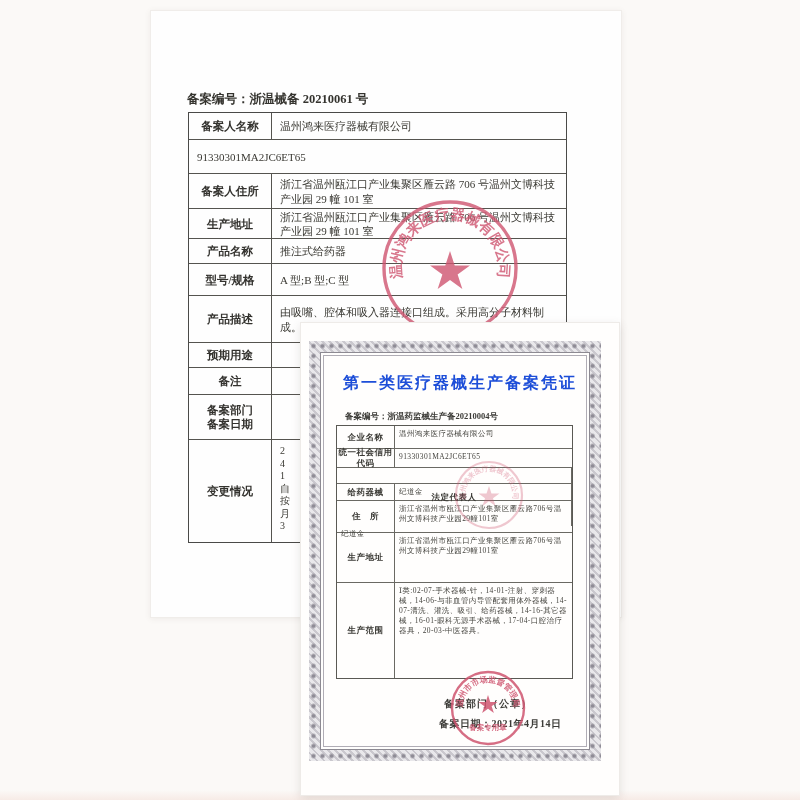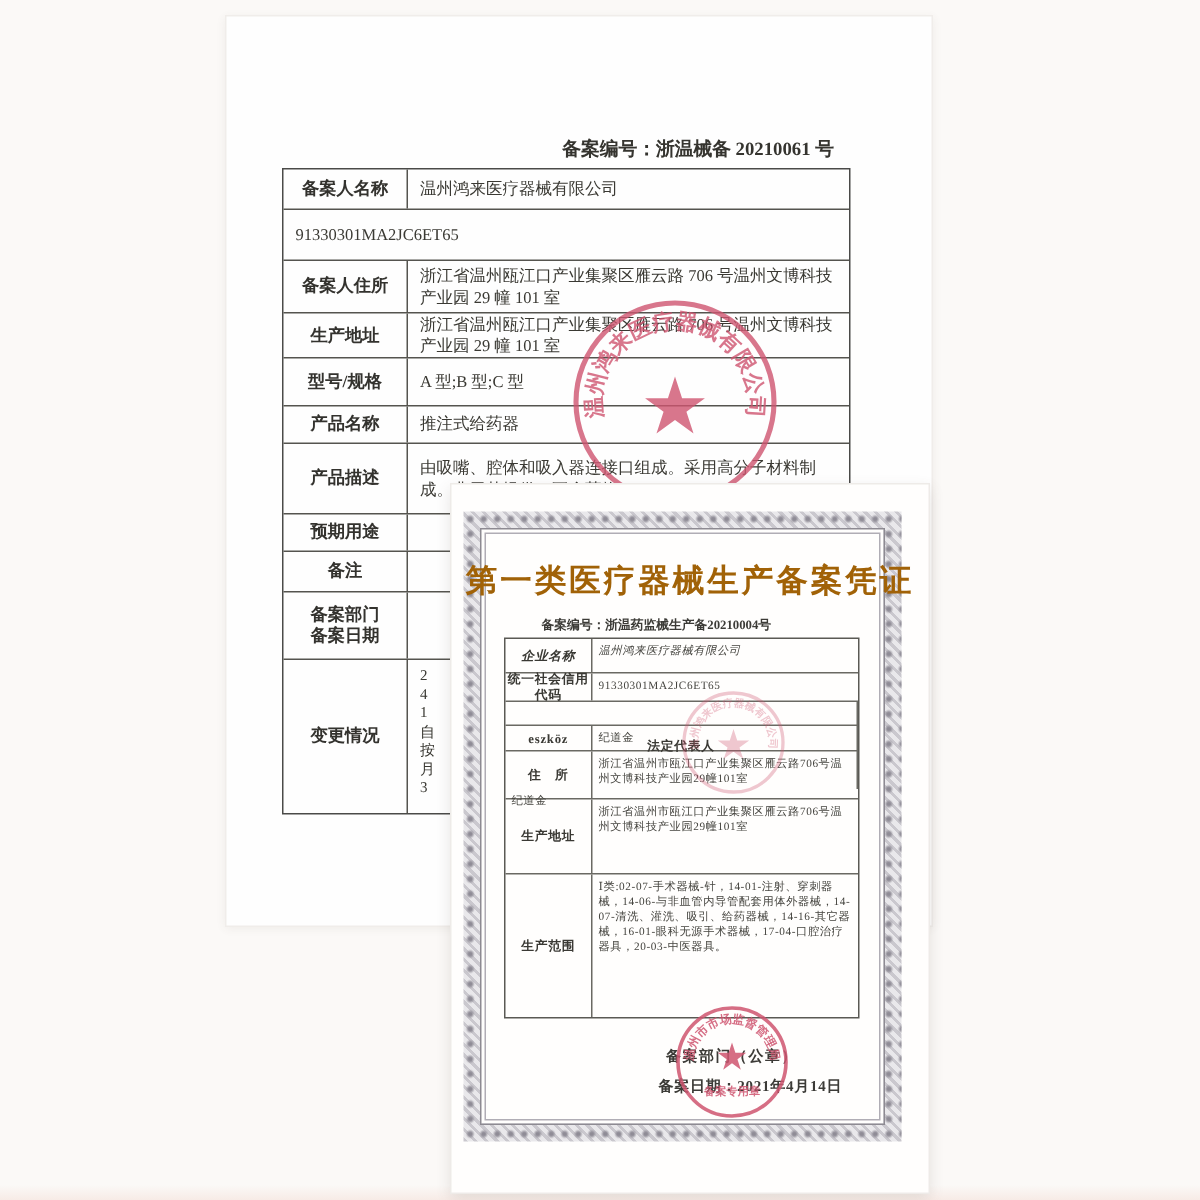--- a/index.html
+++ b/index.html
@@ -7,21 +7,21 @@
           font-family:"Liberation Serif","DejaVu Serif",serif;color:#3b3b3b;}
   #canvas:after{content:"";position:absolute;left:0;bottom:0;width:800px;height:10px;
           background:linear-gradient(#fbf9f7,#f7ebe6);pointer-events:none;}
 
   
   .page1{position:absolute;left:150px;top:10px;width:470px;height:606px;background:#fefefe;
          border:1px solid #f0edea;box-shadow:0 1px 6px rgba(90,80,70,.08);}
   .title-overlay{position:absolute;left:0;top:44px;width:742px;text-align:center;
          font-family:"Liberation Sans","DejaVu Sans",sans-serif;font-size:21px;font-weight:400;
          color:#8b9199;letter-spacing:.2px;z-index:30;}
-  .regno1{position:absolute;left:187px;top:91px;width:369px;text-align:right;
+  .regno1{position:absolute;left:187px;top:91px;width:369px;text-align:left;
          font-size:12.5px;font-weight:700;color:#35342f;z-index:2;}
 
   .t1{position:absolute;left:188px;top:112px;width:379px;border:1.5px solid #4a4a48;
       box-sizing:border-box;z-index:2;background:transparent;}
   .t1 .trow{display:flex;box-sizing:border-box;}
   .t1 .trow + .trow{border-top:1px solid #55544f;}
   .t1 .tlabel{flex:0 0 83px;display:flex;align-items:center;justify-content:center;text-align:center;
       font-size:11.5px;font-weight:600;color:#33322e;border-right:1px solid #55544f;
       line-height:14px;white-space:pre-line;padding:1px 2px;box-sizing:border-box;}
   .t1 .tvalue{flex:1;font-size:11px;color:#3a3933;line-height:14.5px;padding:3px 6px 2px 8px;
@@ -35,23 +35,23 @@
   
   .page2{position:absolute;left:300px;top:322px;width:318px;height:472px;background:#fffefd;
          border:1px solid #eeebe8;box-shadow:0 3px 9px rgba(90,80,70,.14);z-index:10;}
   .gband{position:absolute;left:8px;top:18px;width:292px;height:420px;
          background:
            radial-gradient(circle,#8f8c96 1.1px, rgba(143,140,150,.5) 2.1px, transparent 3.1px) 0 0/9px 10px,
            repeating-linear-gradient(45deg,#cac8ce 0 2px,#e9e8eb 2px 5px);
          box-sizing:border-box;}
   .ginner{position:absolute;left:11px;top:11px;right:11px;bottom:11px;background:#fffefd;
          border:1px solid #8d8a92;box-shadow:inset 0 0 0 2px #fffefd, inset 0 0 0 3px #b0adb5;}
-  .cert-title{position:absolute;left:0;top:50px;width:100%;text-align:center;font-size:21px;
-         font-weight:700;color:#a16207;letter-spacing:2px;}
-  .cert-regno{position:absolute;left:60px;top:88px;font-size:8.5px;font-weight:600;color:#3c3b37;}
+  .cert-title{position:absolute;left:0;top:50px;width:100%;text-align:center;font-size:16px;
+         font-weight:700;color:#1d4ed8;letter-spacing:2px;}
+  .cert-regno{position:absolute;left:44px;top:88px;font-size:8.5px;font-weight:600;color:#3c3b37;}
 
   .t2{position:absolute;left:35px;top:102px;width:237px;border:1px solid #5a5954;
       box-sizing:border-box;}
   .t2 .trow{display:flex;box-sizing:border-box;}
   .t2 .trow + .trow{border-top:1px solid #6a6963;}
   .t2 .tlabel{flex:0 0 58px;display:flex;align-items:center;justify-content:center;text-align:center;
       font-size:8.5px;font-weight:600;color:#3a3934;border-right:1px solid #6a6963;
       letter-spacing:.5px;padding:1px;box-sizing:border-box;white-space:pre-line;line-height:11px;}
   .t2 .tvalue{flex:1;font-size:7.5px;color:#45443f;line-height:10px;padding:3px 4px;
       box-sizing:border-box;display:flex;flex-direction:column;justify-content:flex-start;
@@ -78,27 +78,27 @@
         <div class="tvalue">91330301MA2JC6ET65</div>
       </div>
       <div class="trow" style="height: 35px;">
         <div class="tlabel">备案人住所</div>
         <div class="tvalue">浙江省温州瓯江口产业集聚区雁云路 706 号温州文博科技产业园 29 幢 101 室</div>
       </div>
       <div class="trow" style="height: 30px;">
         <div class="tlabel">生产地址</div>
         <div class="tvalue">浙江省温州瓯江口产业集聚区雁云路 706 号温州文博科技产业园 29 幢 101 室</div>
       </div>
+      <div class="trow" style="height: 25px;">
+        <div class="tlabel">产品名称</div>
+        <div class="tvalue">推注式给药器</div>
+      </div>
       <div class="trow" style="height: 32px;">
         <div class="tlabel">型号/规格</div>
         <div class="tvalue">A 型;B 型;C 型</div>
-      </div>
-      <div class="trow" style="height: 25px;">
-        <div class="tlabel">产品名称</div>
-        <div class="tvalue">推注式给药器</div>
       </div>
       <div class="trow" style="height: 47px;">
         <div class="tlabel">产品描述</div>
         <div class="tvalue">由吸嘴、腔体和吸入器连接口组成。采用高分子材料制成。非无菌提供，不含药物。</div>
       </div>
       <div class="trow" style="height: 25px;">
         <div class="tlabel">预期用途</div>
         <div class="tvalue"></div>
       </div>
       <div class="trow" style="height: 27px;">
@@ -131,34 +131,34 @@
     <path fill="#cf5570" transform="translate(70,74) scale(21)" d="M0,-1 L0.225,-0.309 L0.951,-0.309 L0.363,0.118 L0.588,0.809 L0,0.382 L-0.588,0.809 L-0.363,0.118 L-0.951,-0.309 L-0.225,-0.309 Z"></path>
   </svg>
 
   <div class="page2">
     <div class="gband">
       <div class="ginner"></div>
     </div>
     <div class="cert-title">第一类医疗器械生产备案凭证</div>
     <div class="cert-regno">备案编号：浙温药监械生产备20210004号</div>
     <div class="t2" id="table2">
-        <div class="trow" style="height: 22px; font-style: italic;">
+        <div class="trow" style="height: 22px;">
           <div class="tlabel">企业名称</div>
           <div class="tvalue">温州鸿来医疗器械有限公司</div>
         </div>
         <div class="trow" style="height: 19px;">
           <div class="tlabel">统一社会信用代码</div>
           <div class="tvalue">91330301MA2JC6ET65</div>
         </div>
         <div class="trow" style="height: 16px; flex-direction: column;">
           <div class="tlabel">法定代表人</div>
           <div class="tvalue">纪道金</div>
         </div>
         <div class="trow" style="height: 17px;">
-          <div class="tlabel">eszköz</div>
+          <div class="tlabel">给药器械</div>
           <div class="tvalue">纪道金</div>
         </div>
         <div class="trow" style="height: 32px;">
           <div class="tlabel">住　所</div>
           <div class="tvalue">浙江省温州市瓯江口产业集聚区雁云路706号温州文博科技产业园29幢101室</div>
         </div>
         <div class="trow" style="height: 50px;">
           <div class="tlabel">生产地址</div>
           <div class="tvalue">浙江省温州市瓯江口产业集聚区雁云路706号温州文博科技产业园29幢101室</div>
         </div>

